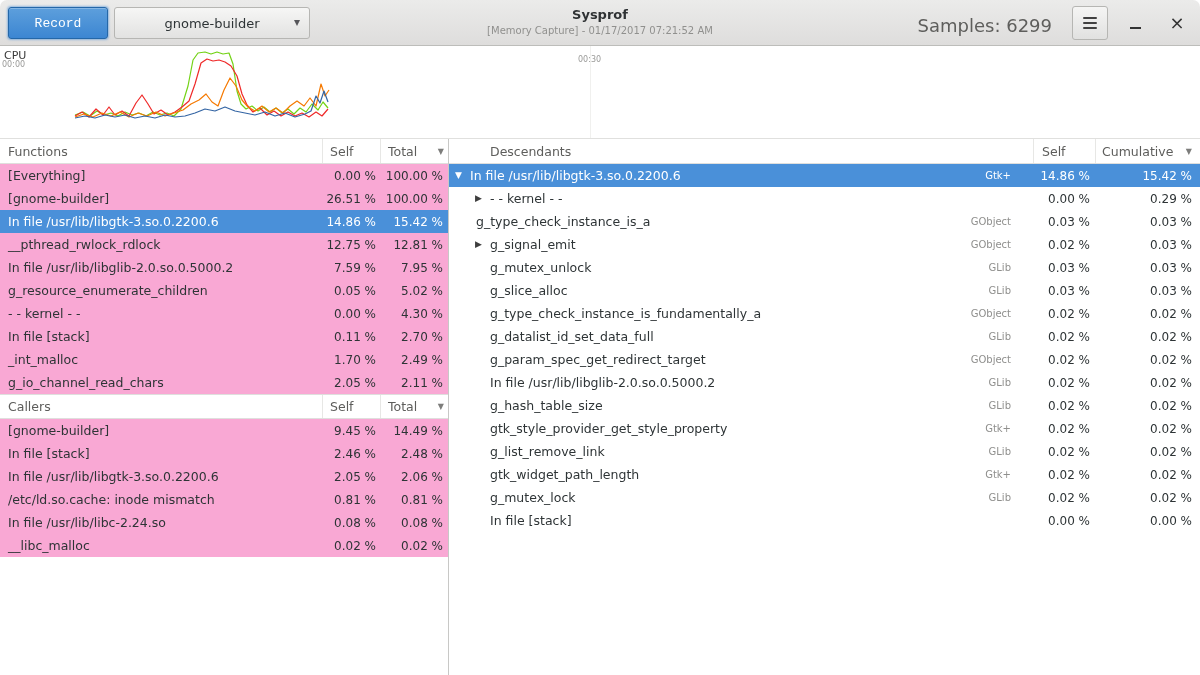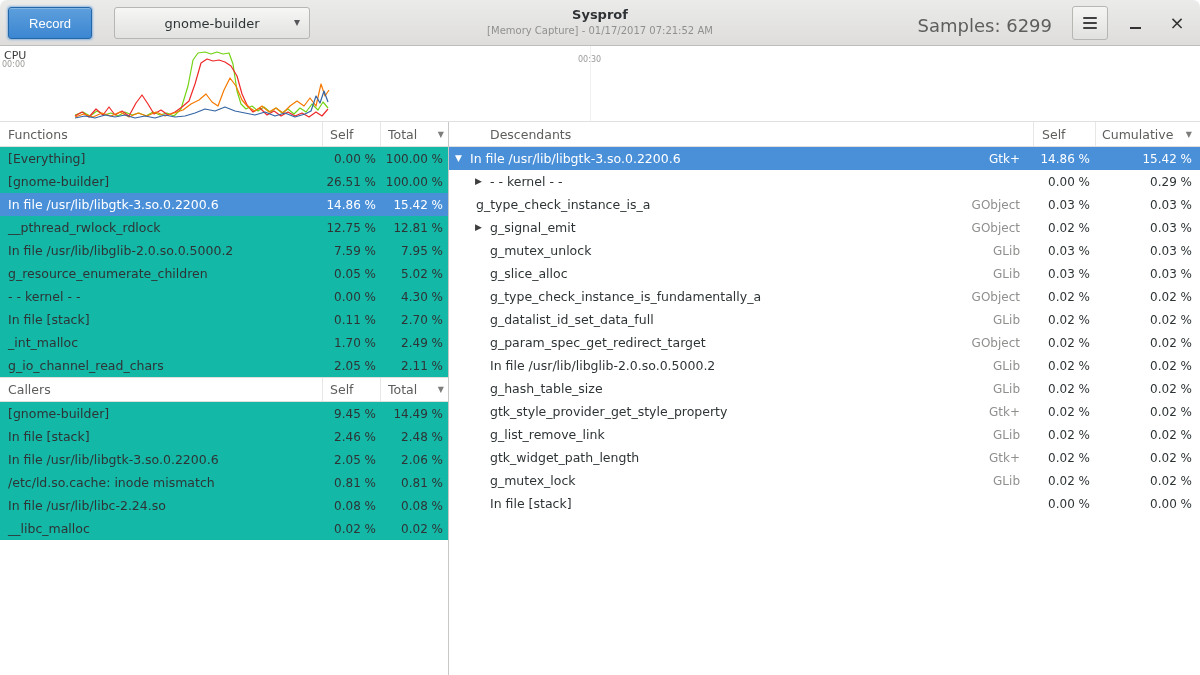--- a/index.html
+++ b/index.html
@@ -2,45 +2,45 @@
 <html style="--selection: #4a90d9; --accent_button: #3c86d2;"><head>
 <meta charset="utf-8">
 <style>
   *{margin:0;padding:0;box-sizing:border-box}
   html,body{width:1200px;height:675px;overflow:hidden}
   body{font-family:"DejaVu Sans","Liberation Sans",sans-serif;font-size:13px;color:#2e3436;background:#fff}
 
   
   .headerbar{position:relative;height:46px;background:linear-gradient(#ebebea,#dedddc);
     border-bottom:1px solid #bdbdba;border-radius:7px 7px 0 0}
-  .record-btn{position:absolute;left:8px;top:7px;width:84px;height:32px;
+  .record-btn{position:absolute;left:8px;top:7px;width:100px;height:32px;
     background:linear-gradient(#5d9fdc,#3c86d2);border:1px solid #2467a8;border-radius:3px;
     box-shadow:0 0 2px 1px rgba(74,144,217,.55), inset 0 1px 0 rgba(255,255,255,.25);
-    color:#fff;font-size:13px;font-family:Liberation Sans, sans-serif;cursor:pointer}
+    color:#fff;font-size:13px;font-family:Liberation Mono, monospace;cursor:pointer}
   .process-btn{position:absolute;left:114px;top:7px;width:196px;height:32px;
     background:linear-gradient(#f6f6f5,#e2e2e1);border:1px solid #b6b6b3;border-radius:3px;
     display:flex;align-items:center;justify-content:center;font-size:13px;color:#2e3436;
     font-family:inherit;cursor:pointer}
   .process-btn .caret{position:absolute;right:9px;top:7px;color:#56565a;font-size:12px}
   .title-wrap{position:absolute;left:0;right:0;top:7px;text-align:center;pointer-events:none}
   .title{font-size:13px;font-weight:bold;color:#2f3234}
   .subtitle{font-size:10px;color:#90908e;margin-top:3px}
   .samples{position:absolute;right:148px;top:15px;font-size:18px;color:#5e5e5c}
   .menu-btn{position:absolute;right:92px;top:6px;width:36px;height:34px;
     background:linear-gradient(#f5f5f4,#e1e1e0);border:1px solid #b6b6b3;border-radius:3px;
     display:flex;flex-direction:column;align-items:center;justify-content:center;gap:3px;cursor:pointer}
   .menu-btn .bar{width:14px;height:2px;background:#414141;border-radius:1px}
   .min-btn{position:absolute;right:50px;top:8px;width:30px;height:30px;border:none;background:transparent;
     display:flex;align-items:flex-end;justify-content:center;padding-bottom:9px;cursor:pointer}
   .min-btn .bar{width:11px;height:2px;background:#333}
   .close-btn{position:absolute;right:8px;top:8px;width:30px;height:30px;border:none;background:transparent;
     font-size:18px;color:#333;line-height:28px;font-family:inherit;cursor:pointer}
 
   
-  .cpu-area{position:relative;height:76px;background:#fff;border-bottom:1px solid #e0e0de}
+  .cpu-area{position:relative;height:93px;background:#fff;border-bottom:1px solid #e0e0de}
   .cpu-label{position:absolute;left:4px;top:3px;font-size:11px;color:#3a3a3a;z-index:2}
   .tick{position:absolute;font-size:8px;color:#9a9a98;z-index:2}
   .tick.start{left:2px;top:14px}
   .tick.mid{left:578px;top:9px}
   .gridline{position:absolute;top:0;bottom:0;width:1px;background:#f0f0ee}
   .cpu-area svg{position:absolute;left:0;top:0}
 
   
   .main{display:flex;height:553px;background:#fff}
   .left-pane{width:449px;border-right:1px solid #c8c8c6;display:flex;flex-direction:column}
@@ -49,36 +49,36 @@
   .thead{display:flex;height:25px;background:#fff;border-bottom:1px solid #dfdfdd;
     color:#5d5d5b;flex:none;align-items:stretch}
   .thead.bordered-top{border-top:1px solid #dfdfdd}
   .th{display:flex;align-items:center;border-right:1px solid #e7e7e5;font-size:12.5px;cursor:pointer}
   .th:last-child{border-right:none}
   .th.name{flex:1;padding-left:8px}
   .th.self{width:58px;padding-left:7px}
   .th.total{width:67px;padding-left:7px;justify-content:space-between;padding-right:4px}
   .sort{font-size:8px;color:#7d7d7b;margin-left:3px}
 
-  .tr{display:flex;align-items:center;height:23px;flex:none;background:#14b8a6;cursor:default}
+  .tr{display:flex;align-items:center;height:23px;flex:none;background:#f9a8d4;cursor:default}
   .td{white-space:nowrap;overflow:hidden}
   .td.name{flex:1;padding-left:8px;font-size:12.5px}
   .td.num{font-size:12px;text-align:right}
   .tr .self{width:58px;padding-right:5px}
   .tr .total{width:67px;padding-right:5px}
   .tr.selected{background:var(--selection,#4a90d9);color:#fff}
 
   
   .dthead .name{flex:1;padding-left:41px}
   .dthead .self{width:62px;padding-left:8px}
   .dthead .cum{width:104px;padding-left:6px;justify-content:space-between;padding-right:8px}
   .drow{display:flex;align-items:center;height:23px;flex:none;background:#fff;cursor:default}
   .drow .expander{width:15px;flex:none;font-size:9px;color:#3e3e3e;text-align:left;line-height:1;cursor:pointer}
   .drow .name{flex:1;font-size:12.5px;white-space:nowrap;overflow:hidden}
-  .drow .tag{flex:none;font-size:12px;color:#8f8f8d;margin-right:14px}
+  .drow .tag{flex:none;font-size:10px;color:#8f8f8d;margin-right:23px}
   .drow .num{font-size:12px;text-align:right;white-space:nowrap}
   .drow .self{width:62px;padding-right:6px}
   .drow .cum{width:104px;padding-right:8px}
   .drow.selected{background:var(--selection,#4a90d9);color:#fff}
   .drow.selected .tag,.drow.selected .expander{color:#fff}
 </style>
 </head>
 <body>
 
 <div class="headerbar">

